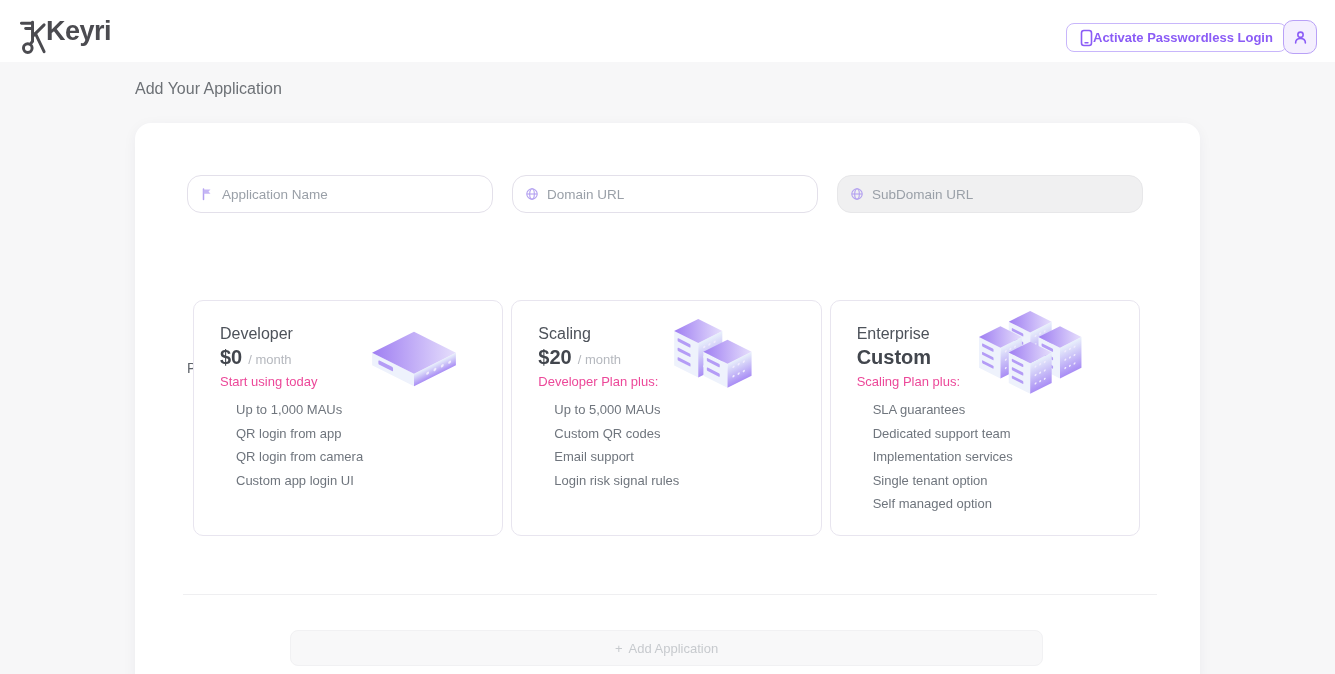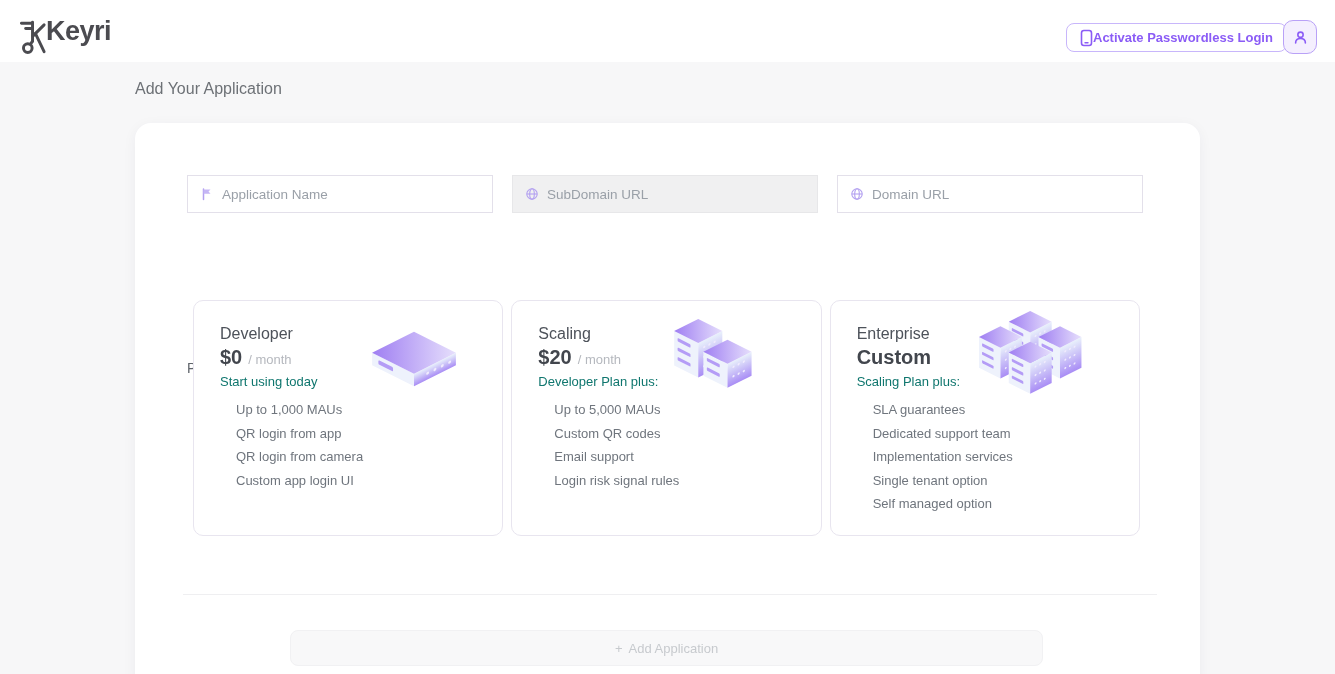--- a/index.html
+++ b/index.html
@@ -43,21 +43,21 @@
     background:#ffffff; border-radius:16px;
     box-shadow:0 3px 14px rgba(40,40,70,0.05);
   }
   
   .inputs-row {
     position:absolute; left:52px; top:52px; width:956px;
     display:grid; grid-template-columns:1fr 1fr 1fr; gap:19px;
   }
   .field {
     position:relative; height:38px;
-    border:1px solid #e3e0ea; border-radius:0; background:#fff;
+    border:1px solid #e3e0ea; border-radius:14px; background:#fff;
   }
   .field.disabled { background:#f0f0f1; border-color:#e7e7e9; }
   .field .f-icon {
     position:absolute; left:12px; top:50%; transform:translateY(-50%);
     width:14px; height:14px; display:flex; align-items:center; justify-content:center;
   }
   .field input {
     position:absolute; left:34px; top:0; width:calc(100% - 40px); height:100%;
     border:none; outline:none; background:transparent;
     font-size:13.5px; color:#565b62; font-family:"Liberation Sans", sans-serif;
@@ -73,21 +73,21 @@
     display:grid; grid-template-columns:1fr 1fr 1fr; gap:8px;
   }
   .plan-card {
     position:relative; height:236px; background:#fff;
     border:1px solid #e8e5ef; border-radius:10px; cursor:pointer;
   }
   .plan-name { position:absolute; left:26px; top:24px; font-size:16px; color:#4d525a; }
   .plan-price-row { position:absolute; left:26px; top:45px; display:flex; align-items:baseline; gap:6px; }
   .plan-price { font-size:20px; font-weight:bold; color:#42464d; }
   .plan-period { font-size:13px; color:#b5b8be; }
-  .plan-subtitle { position:absolute; left:26px; top:73px; font-size:13px; color:#0f766e; }
+  .plan-subtitle { position:absolute; left:26px; top:73px; font-size:13px; color:#ec4899; }
   .plan-features { position:absolute; left:26px; top:97px; list-style:none;margin-left:16px; }
   .plan-features li { font-size:13px; color:#6f757d; line-height:23.5px; }
   .plan-illo { position:absolute; }
   .illo-dev { right:44px; top:28px; }
   .illo-scaling { right:66px; top:16px; }
   .illo-ent { right:46px; top:10px; }
   
   .card-divider {
     position:absolute; left:48px; top:471px; width:974px; height:1px;
     background:#efeff1;
@@ -215,43 +215,43 @@
   <div class="inputs-row">
     <div class="field">
       <span class="f-icon">
         <svg width="14" height="14" viewBox="0 0 14 14">
           <path d="M3.5 2 V12.5" stroke="#b3a1f0" stroke-width="1.5" stroke-linecap="round" fill="none"></path>
           <path d="M3.5 2.4 h7 l-2 2.2 2 2.2 h-7 z" fill="#c5b6f5"></path>
         </svg>
       </span>
       <input type="text" placeholder="Application Name" style="">
     </div>
+    <div class="field">
+      <span class="f-icon">
+        <svg width="14" height="14" viewBox="0 0 14 14">
+          <g fill="none" stroke="#b3a1f0" stroke-width="1.1">
+            <circle cx="7" cy="7" r="5.2"></circle>
+            <ellipse cx="7" cy="7" rx="2.3" ry="5.2"></ellipse>
+            <path d="M1.8 7 H12.2"></path>
+          </g>
+        </svg>
+      </span>
+      <input type="text" placeholder="Domain URL" style="">
+    </div>
     <div class="field disabled">
       <span class="f-icon">
         <svg width="14" height="14" viewBox="0 0 14 14">
           <g fill="none" stroke="#b3a1f0" stroke-width="1.1">
             <circle cx="7" cy="7" r="5.2"></circle>
             <ellipse cx="7" cy="7" rx="2.3" ry="5.2"></ellipse>
             <path d="M1.8 7 H12.2"></path>
           </g>
         </svg>
       </span>
       <input type="text" disabled="" placeholder="SubDomain URL" style="">
-    </div>
-    <div class="field">
-      <span class="f-icon">
-        <svg width="14" height="14" viewBox="0 0 14 14">
-          <g fill="none" stroke="#b3a1f0" stroke-width="1.1">
-            <circle cx="7" cy="7" r="5.2"></circle>
-            <ellipse cx="7" cy="7" rx="2.3" ry="5.2"></ellipse>
-            <path d="M1.8 7 H12.2"></path>
-          </g>
-        </svg>
-      </span>
-      <input type="text" placeholder="Domain URL" style="">
     </div>
   </div>
 
   <div class="plans-label">Plans</div>
 
   <div class="plans-row">
 
     <div class="plan-card">
       <div class="plan-name">Developer</div>
       <div class="plan-price-row">

